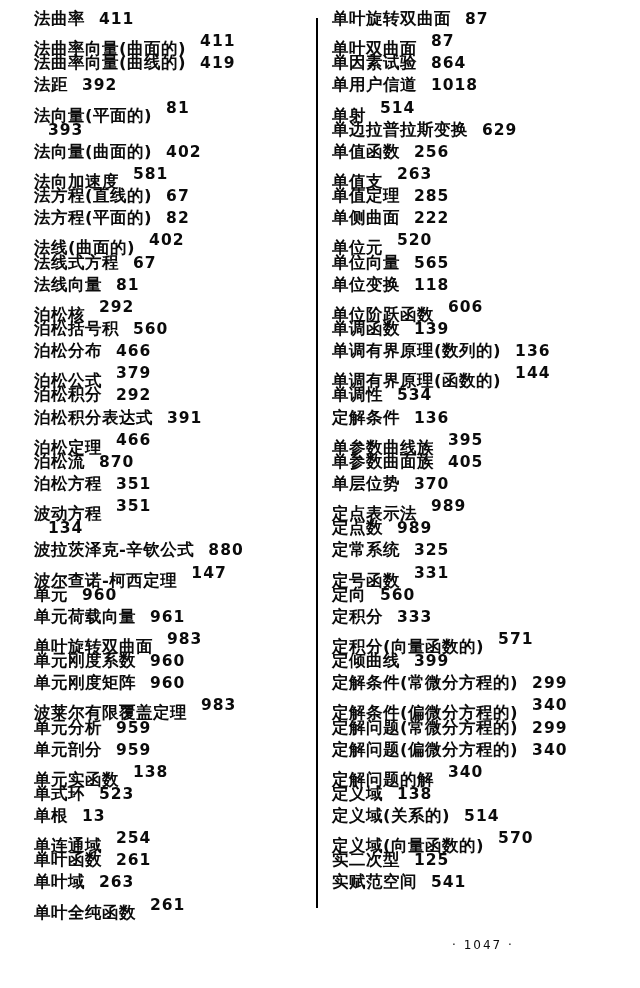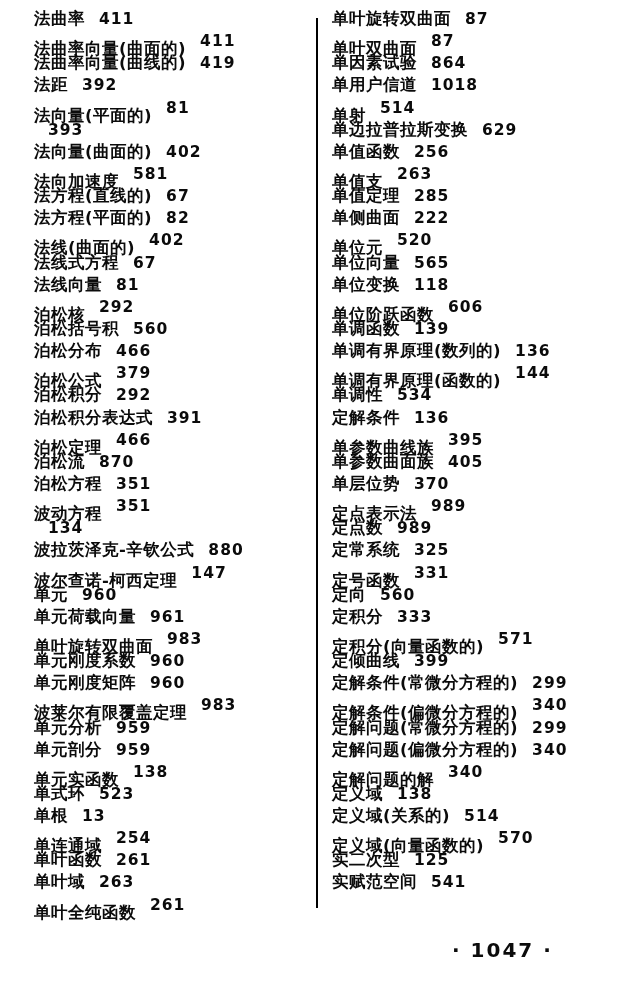--- a/index.html
+++ b/index.html
@@ -46,22 +46,22 @@
     left: 316px;
     top: 18px;
     width: 2px;
     height: 890px;
     background: #000;
   }
   .footer-page-number {
     position: absolute;
     left: 452px;
     top: 938px;
-    font-size: 20px;
-    font-weight: 700;
+    font-size: 12px;
+    font-weight: 400;
     letter-spacing: 2px;
     color: #0b0b0b;
   }
 </style>
 </head>
 <body>
 
 <div class="page">
 
   <div class="col col-left">

